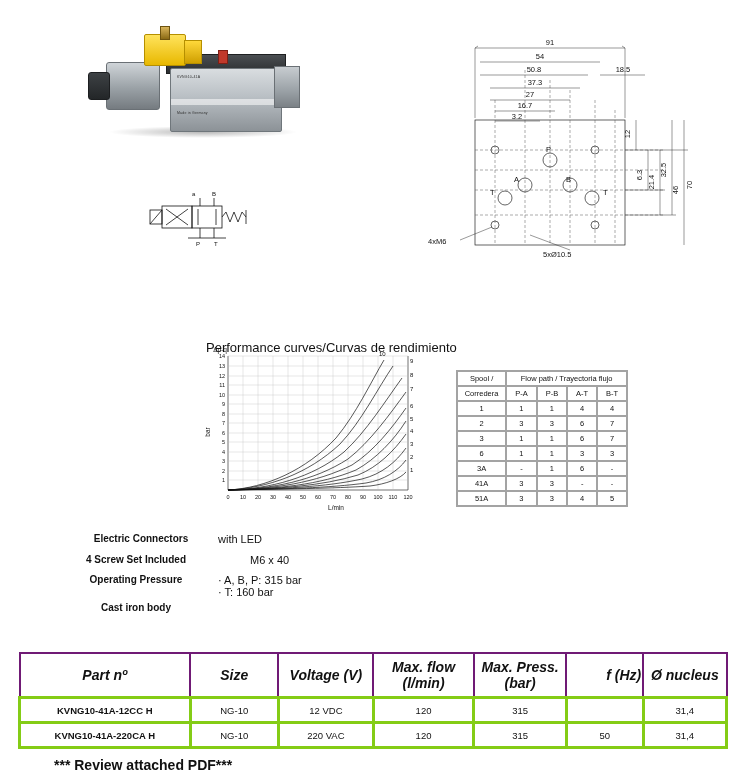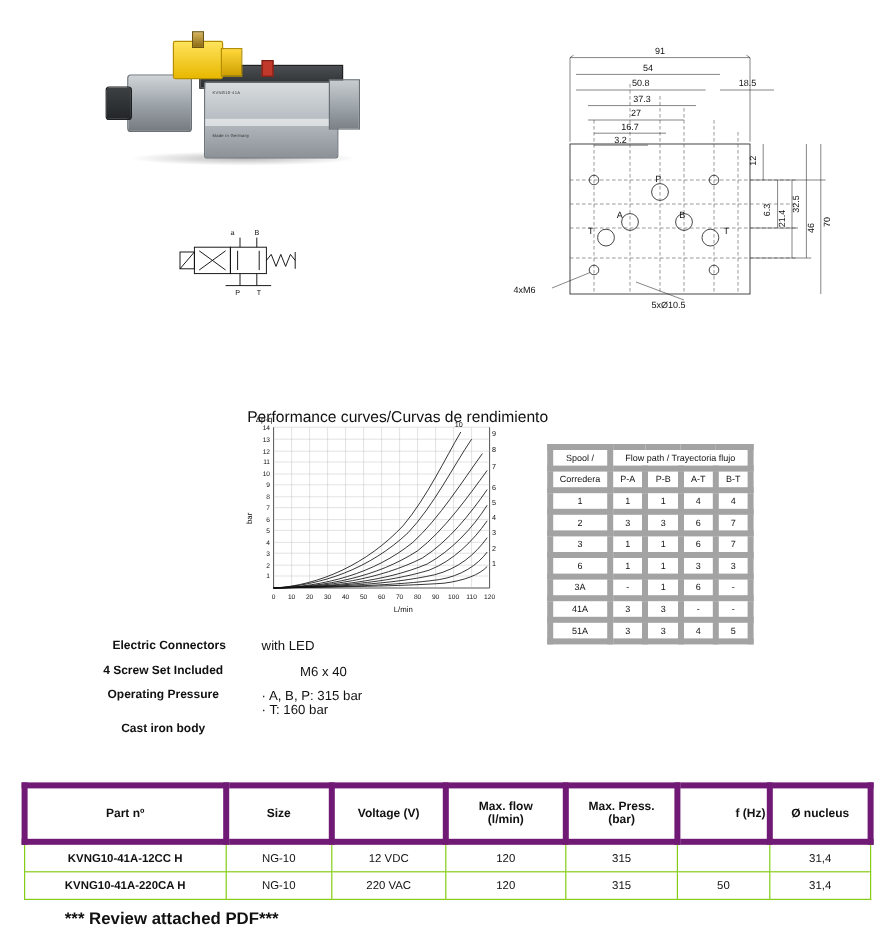--- a/index.html
+++ b/index.html
@@ -90,40 +90,40 @@
   #chart-title {
     left: 206px; top: 340px; font-size: 13px; color: #111;
   }
 
   
   #spooltable {
     left: 456px; top: 370px; width: 172px;
     border-collapse: collapse; font-size: 7.5px; text-align: center;
   }
   #spooltable td, #spooltable th {
-    border: 5px solid #a3a3a3; padding: 1px 2px; height: 11px; font-weight: normal;
+    border: 2px solid #a3a3a3; padding: 1px 2px; height: 11px; font-weight: normal;
   }
   #spooltable th { font-size: 7.5px; }
 
   
   .spec-label {
     text-align: center; font-weight: bold; font-size: 10px; color: #111;
   }
   .spec-value { font-size: 11px; color: #111; }
 
   
   #parttable {
     left: 18px; top: 652px; width: 710px;
     border-collapse: collapse; font-size: 9.5px; text-align: center;
   }
   #parttable th {
-    border: 5px solid #701a75; height: 40px; font-weight: bold; font-size: 10px;
+    border: 2px solid #701a75; height: 40px; font-weight: bold; font-size: 14px; font-style: italic;
   }
   #parttable td {
-    border: 1px solid #84cc16; height: 20px; font-size: 9.5px;
+    border: 3px solid #84cc16; height: 20px; font-size: 9.5px;
   }
   #parttable td.partno { font-weight: bold; text-align: center; }
   #note {
     left: 54px; top: 757px; font-weight: bold; font-size: 14px; color: #111;
   }
   svg text { font-family: "Liberation Sans", sans-serif; }
 </style>
 </head>
 <body>
 

